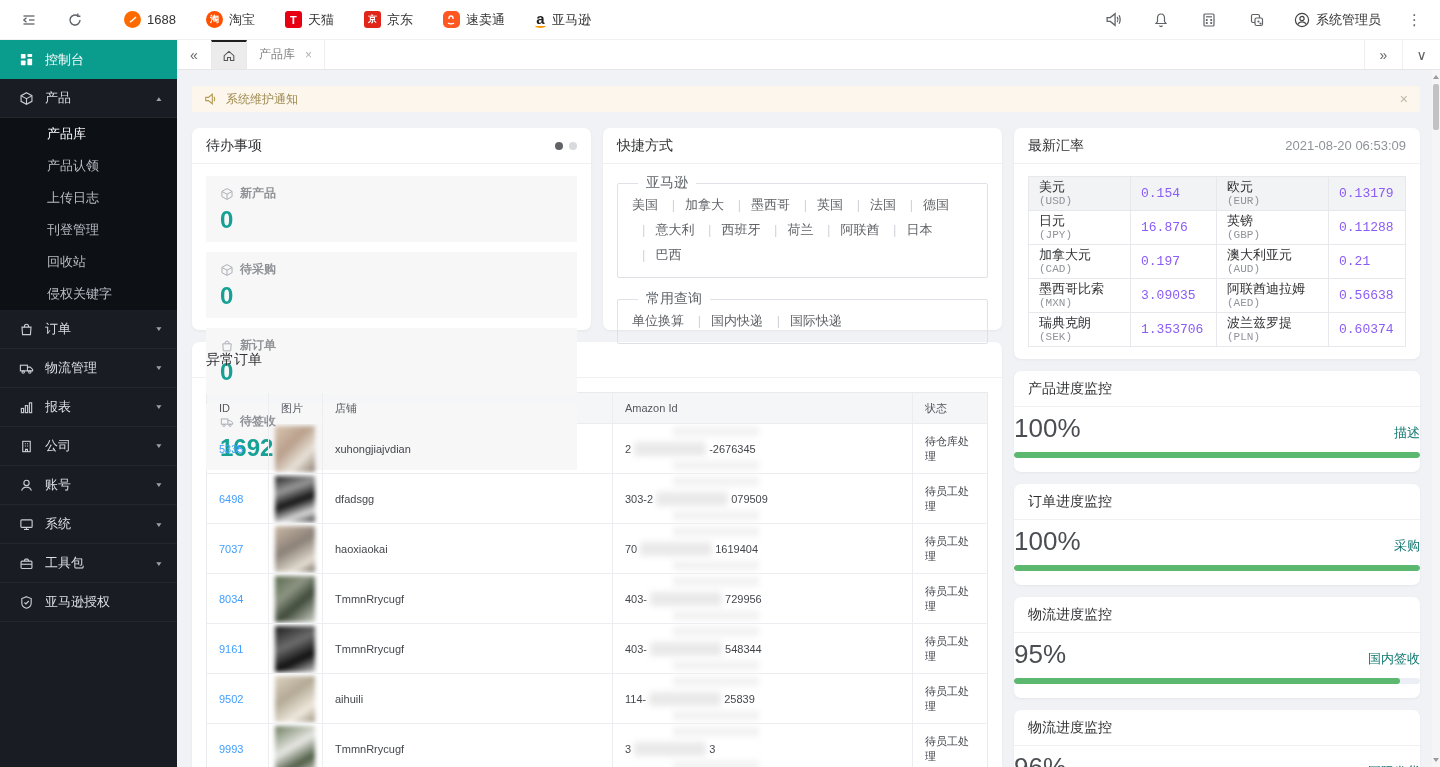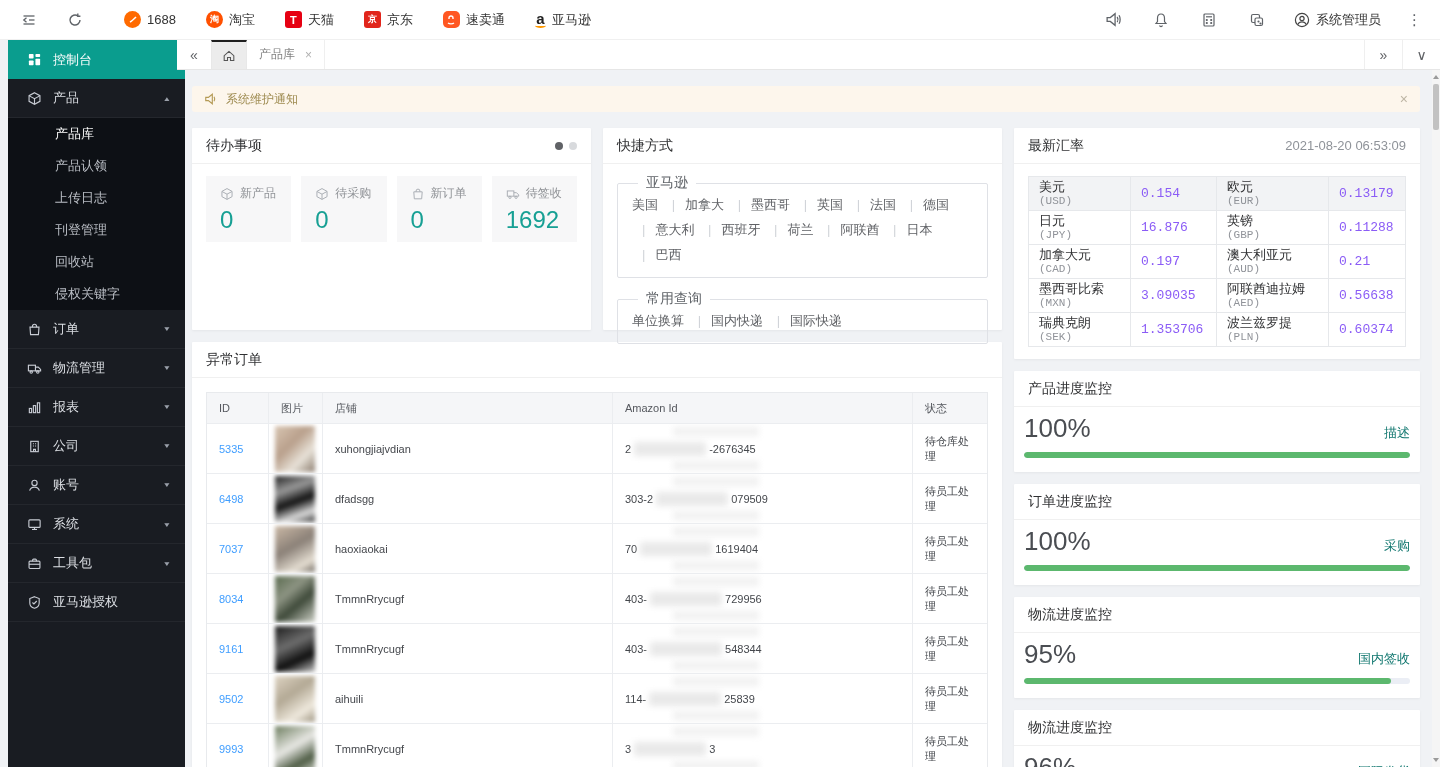--- a/index.html
+++ b/index.html
@@ -28,47 +28,47 @@
   .kebab { font-size:15px; color:#5f6368; letter-spacing:0; cursor:pointer; }
   
   .tabbar { position:absolute; top:40px; left:177px; right:0; height:30px; background:#fff; border-bottom:1px solid #e6e6e6; display:flex; align-items:stretch; z-index:15; }
   .tab-nav { width:34px; display:flex; align-items:center; justify-content:center; color:#606266; font-size:14px; cursor:pointer; }
   .tab-home { width:36px; background:#ececec; border-top:2px solid #1f1f1f; border-left:1px solid #e8e8e8; border-right:1px solid #e8e8e8; display:flex; align-items:center; justify-content:center; color:#555; cursor:pointer; }
   .tab-item { padding:0 12px; display:flex; align-items:center; gap:10px; font-size:12px; color:#808080; border-right:1px solid #efefef; cursor:pointer; }
   .tab-close { color:#b0b0b0; font-size:12px; }
   .tab-right { margin-left:auto; display:flex; }
   .tab-right .tab-nav { border-left:1px solid #efefef; width:38px; }
   
-  .sidebar { position:absolute; top:40px; left:8px; bottom:0; width:177px; background:#191c22; z-index:10; }
+  .sidebar { position:absolute; top:40px; left:0; bottom:0; width:177px; background:#191c22; z-index:10; }
   .side-item { height:39px; display:flex; align-items:center; padding:0 14px 0 19px; gap:11px; color:#dcdfe4; font-size:13px; border-bottom:1px solid rgba(255,255,255,0.05); cursor:pointer; }
   .side-item .s-ico { color:#c8ccd4; display:flex; flex:none; }
   .side-console { background:#0a9d8e; color:#fff; border-bottom:none; }
   .side-console .s-ico { color:#fff; }
   .side-arrow { margin-left:auto; font-size:8px; color:#9aa0aa; transform:scale(1.1,0.8); }
   .submenu { background:#0d1015; }
   .sub-item { height:32px; line-height:32px; padding-left:47px; color:#b9bdc4; font-size:13px; cursor:pointer; }
   .submenu .sub-item:first-child { color:#ffffff; }
   
   .main { position:absolute; top:70px; left:177px; width:1255px; bottom:0; overflow:hidden; padding:16px 12px 0 15px; }
   .alert { height:26px; background:#fdf6ec; border-radius:3px; display:flex; align-items:center; padding:0 12px; gap:8px; color:#9d8a4f; font-size:12px; margin-bottom:16px; }
   .alert .a-ico { display:flex; color:#b49a55; }
   .alert-close { margin-left:auto; color:#bdb5a4; font-size:14px; cursor:pointer; }
   .content-grid { display:flex; gap:12px; align-items:flex-start; }
   .left-col { width:810px; flex:none; }
   .right-col { flex:1; }
   .row-a { display:flex; gap:12px; margin-bottom:12px; }
-  .card { background:#fff; border-radius:1px; box-shadow:0 1px 3px rgba(0,0,0,0.05); }
+  .card { background:#fff; border-radius:7px; box-shadow:0 1px 3px rgba(0,0,0,0.05); }
   .card-head { height:36px; display:flex; align-items:center; padding:0 14px; border-bottom:1px solid #f0f0f0; font-size:14px; color:#303133; }
   
   .card-todo { width:399px; height:202px; flex:none; }
   .dots { margin-left:auto; display:flex; gap:6px; }
   .dot { width:8px; height:8px; border-radius:50%; cursor:pointer; }
   .dot.on { background:#606266; }
   .dot.off { background:#d8dadd; }
-  .todo-body { padding:12px 14px; display:grid; grid-template-columns:1fr 1fr 1fr 1fr; gap:10px; }
+  .todo-body { padding:12px 14px; display:grid; grid-template-columns:1fr; gap:10px;font-weight:bold; }
   .tile { background:#f7f7f8; padding:9px 14px; height:66px; cursor:default; }
   .tile-label { font-size:12px; color:#8f9296; display:flex; align-items:center; gap:6px; }
   .tile-label .t-ico { color:#a9adb3; display:flex; }
   .tile-value { font-size:24px; color:#17a094; margin-top:4px; }
   
   .card-shortcut { flex:1; height:202px; }
   .sc-body { padding:10px 14px 0; }
   .sc-fieldset { border:1px solid #dfe1e6; border-radius:2px; margin:0 0 12px; padding:0 12px 8px; }
   .sc-legend { font-size:14px; color:#5f6368; padding:0 8px; margin-left:8px; }
   .sc-links { font-size:13px; color:#606266; line-height:25px; padding:0 2px 2px; }
@@ -103,21 +103,21 @@
   .img-v3 { background:linear-gradient(140deg,#5a6b4f,#8d9483 35%,#3f4a3a 60%,#cfd2c8); }
   .img-v4 { background:linear-gradient(155deg,#1b1b1b,#6d6d6d 40%,#0e0e0e 70%,#c9c9c9); }
   .img-v5 { background:linear-gradient(145deg,#ded3c2,#b3a995 40%,#efe9dd 75%,#9c937f); }
   .img-v6 { background:linear-gradient(150deg,#6d7d5f,#e8e8e4 45%,#4e5c44 75%,#d5d8cf); }
   .amz-cell { position:relative; }
   .amz-blur { display:inline-block; width:72px; height:14px; background:#e9e9e9; filter:blur(3px); margin:0 3px; border-radius:2px; }
   .smudge { position:absolute; left:60px; width:86px; height:9px; background:#f1f1f1; filter:blur(3px); }
   .smudge.top { top:3px; } .smudge.bot { bottom:3px; }
   
   .pcard { margin-bottom:12px; }
-  .p-body { padding:6px 10px 14px; }
+  .p-body { padding:6px 0 14px; }
   .p-row { display:flex; align-items:baseline; justify-content:space-between; }
   .p-pct { font-size:26px; color:#4a4d52; }
   .p-label { font-size:13px; color:#0f766e; }
   .p-bar { height:6px; background:#ebeef5; border-radius:3px; margin-top:8px; overflow:hidden; }
   .p-fill { height:100%; border-radius:3px; background:#5cb86e; }
   
   .scrollbar { position:absolute; top:70px; right:0; width:8px; bottom:0; background:#f5f5f5; z-index:30; }
   .sb-arrow { position:absolute; left:0; width:8px; height:10px; display:flex; align-items:center; justify-content:center; }
   .sb-arrow::before { content:""; border-left:3px solid transparent; border-right:3px solid transparent; }
   .sb-up { top:2px; } .sb-up::before { border-bottom:4px solid #9a9a9a; }

